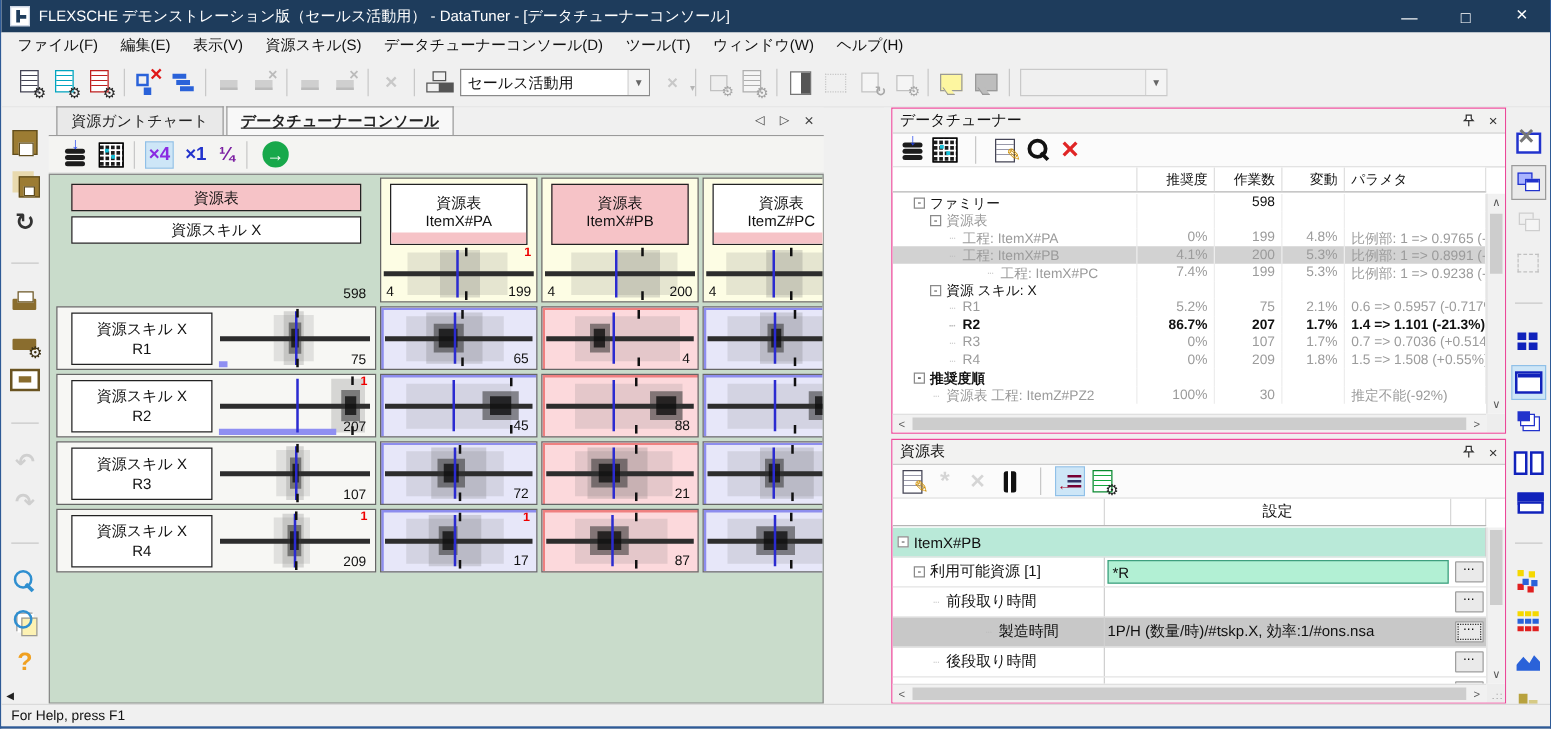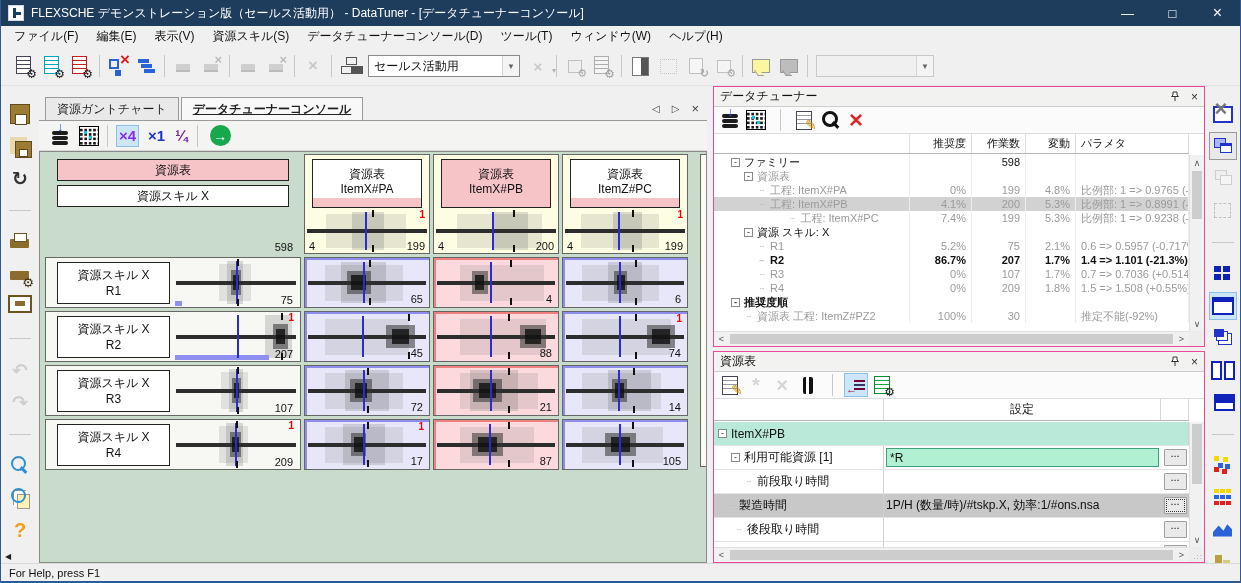--- a/index.html
+++ b/index.html
@@ -90,21 +90,21 @@
 .i-split-horizontal::before{content:"";width:17px;height:6px;border:2px solid #1122bb;background:#1122bb;position:absolute;top:5px;left:4px}
 .i-split-horizontal::after{content:"";width:17px;height:6px;border:2px solid #1122bb;background:#fff;position:absolute;bottom:4px;left:4px}
 .i-scatter-view::before{content:"";position:absolute;left:4px;top:3px;width:5px;height:5px;background:#f5d800;box-shadow:9px 1px 0 #f5d800,4px 7px 0 #2a62d9,11px 8px 0 #2a62d9,0 11px 0 #e02020,8px 13px 0 #e02020}
 .i-grid-view::before{content:"";position:absolute;left:4px;top:4px;width:5px;height:4px;background:#f5d800;box-shadow:6px 0 0 #f5d800,12px 0 0 #f5d800,0 6px 0 #2a62d9,6px 6px 0 #2a62d9,12px 6px 0 #2a62d9,0 12px 0 #e02020,6px 12px 0 #e02020,12px 12px 0 #e02020}
 .i-area-chart::before{content:"";width:19px;height:13px;background:#2a62d9;clip-path:polygon(0 100%,0 65%,30% 15%,55% 55%,75% 5%,100% 45%,100% 100%)}
 .i-bar-chart::before{content:"";position:absolute;left:5px;top:6px;width:7px;height:13px;background:#b8a23e}
 .i-bar-chart::after{content:"";position:absolute;left:13px;top:11px;width:7px;height:8px;background:#d6ca85}
 .overflowbtn{margin-top:auto;font-size:8px;color:#222;align-self:flex-start;padding:2px 4px}
 .righttools .overflowbtn{align-self:stretch;display:flex;justify-content:space-between;padding:2px 5px}
 
-.docarea{position:absolute;left:38px;top:98px;width:668px;bottom:18px}
+.docarea{position:absolute;left:38px;top:86px;width:620px;bottom:18px}
 .tabbar{height:23px;display:flex;align-items:flex-end;background:#f0f0f0;border-bottom:1px solid #9a9a9a;padding-left:6px;font-size:12px}
 .tab{padding:3px 11px 2px;border:1px solid #9a9a9a;border-bottom:none;background:#e9e9e9;color:#222;margin-right:2px;white-space:nowrap}
 .tab.active{background:#f8f8f8;font-weight:bold;text-decoration:underline}
 .tabnav{margin-left:auto;display:flex;align-items:center;gap:12px;padding:0 8px 4px 0;color:#444;font-size:10px}
 .doctools{height:30px;display:flex;align-items:center;background:#f4f4f2;border-bottom:1px solid #d8d8d8;padding-left:8px}
 .zl{font-size:15px;font-weight:bold;margin:0 5px;line-height:20px}
 .zl.x4{color:#8a2be2;background:#cde6f7;outline:1px solid #8fc0e8;padding:0 2px}
 .zl.x1{color:#2233cc}.zl.q{color:#7b1fa2}
 .i-run{width:21px;height:21px;border-radius:50%;background:#17a84b;color:#fff;display:flex;align-items:center;justify-content:center;font-weight:bold;font-size:14px;margin-left:8px}
 .doccontent{position:absolute;left:0;right:0;top:53px;bottom:0;background:#c9dccb;border:1px solid #8a8a8a;overflow:hidden}
@@ -769,32 +769,32 @@
                 <span class="glyph leaf"></span>
                 <span>前段取り時間</span>
               </div>
               <div class="vcell">
                 <span class="vtext"></span>
               </div>
               <div class="bcell">
                 <span class="rbtn">...</span>
               </div>
             </div><div class="rrow sel">
-              <div class="lcell" style="padding-left: 12px;">
+              <div class="lcell" style="padding-left: 36px; margin-left: 36px;">
                 <span class="glyph leaf"></span>
                 <span>製造時間</span>
               </div>
               <div class="vcell">
                 <span class="vtext">1P/H (数量/時)/#tskp.X, 効率:1/#ons.nsa</span>
               </div>
               <div class="bcell">
                 <span class="rbtn">...</span>
               </div>
             </div><div class="rrow">
-              <div class="lcell" style="padding-left: 20px; text-align: right;">
+              <div class="lcell" style="padding-left: 30px; text-align: right;">
                 <span class="glyph leaf"></span>
                 <span>後段取り時間</span>
               </div>
               <div class="vcell">
                 <span class="vtext"></span>
               </div>
               <div class="bcell">
                 <span class="rbtn">...</span>
               </div>
             </div><div class="rrow">

